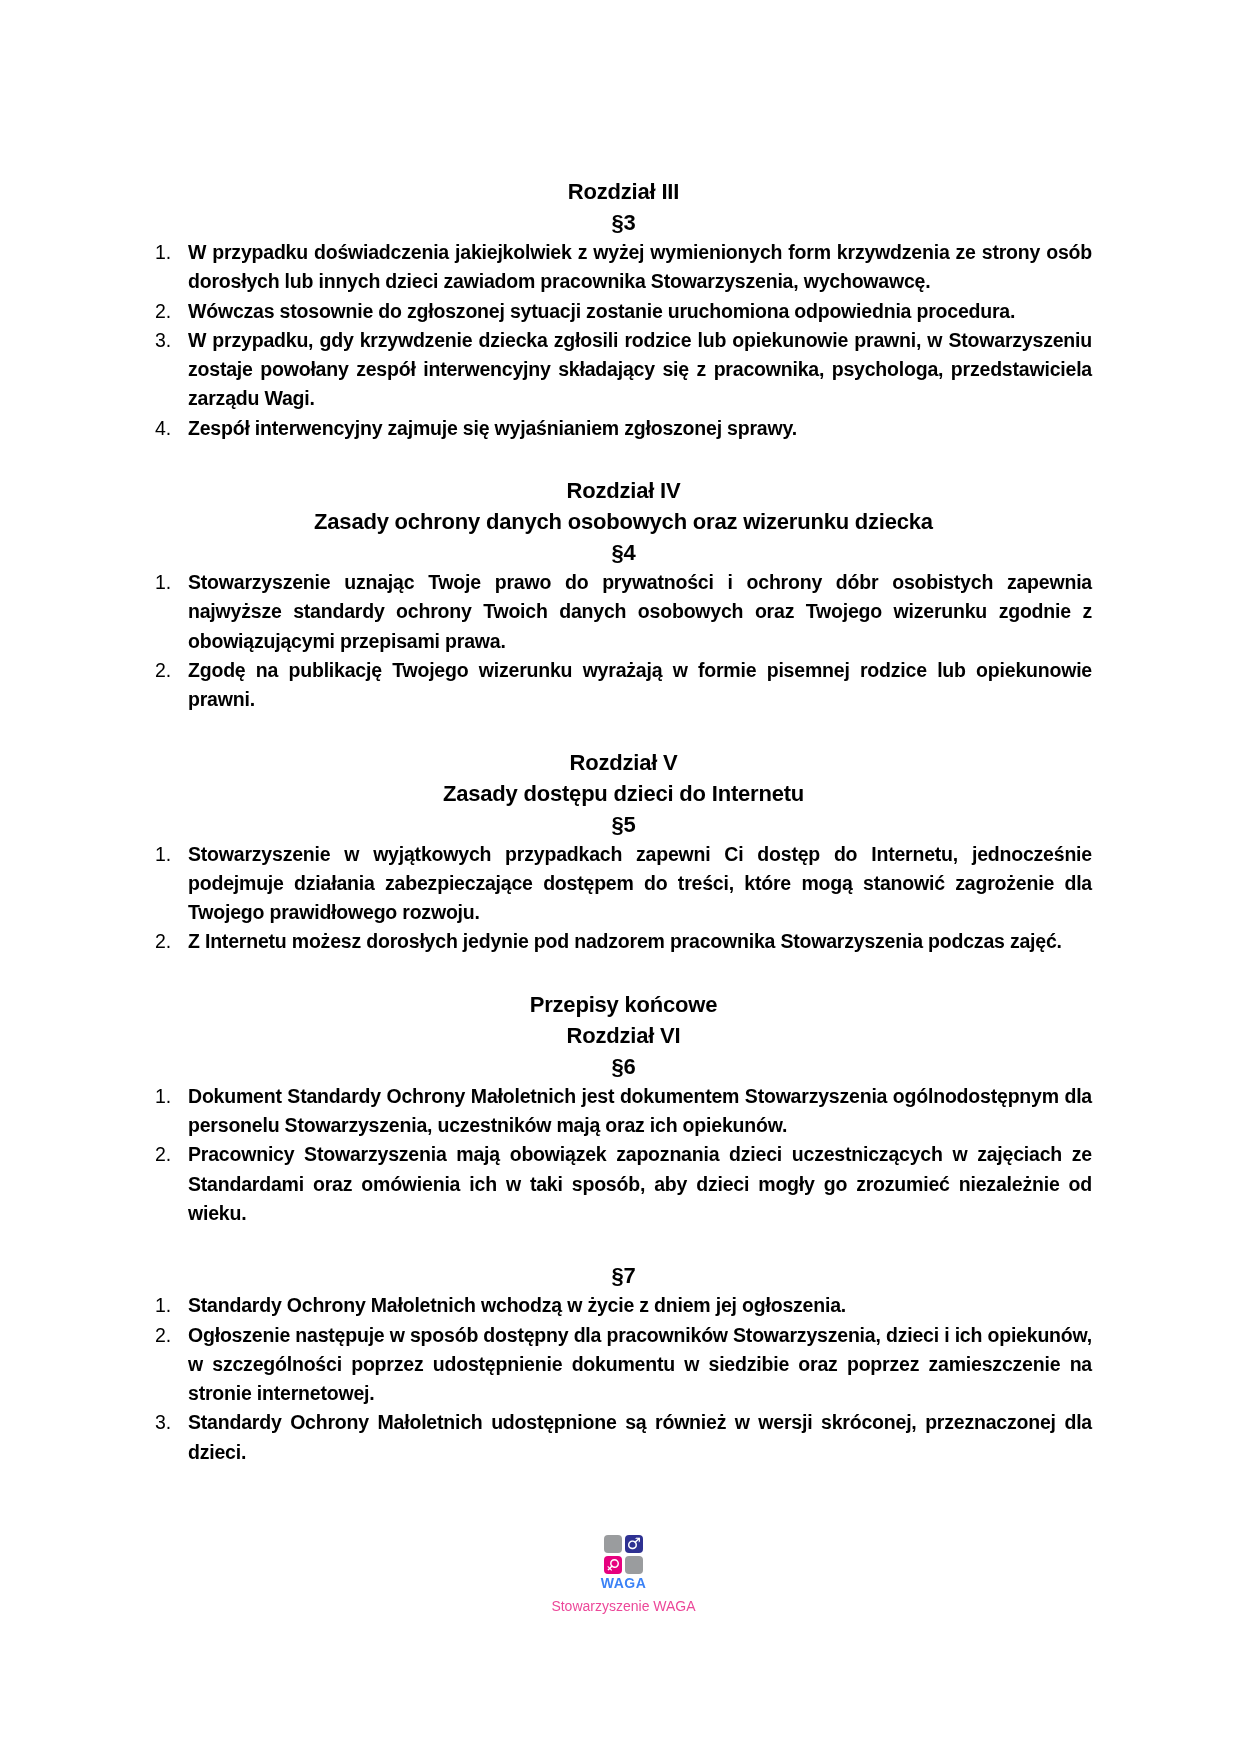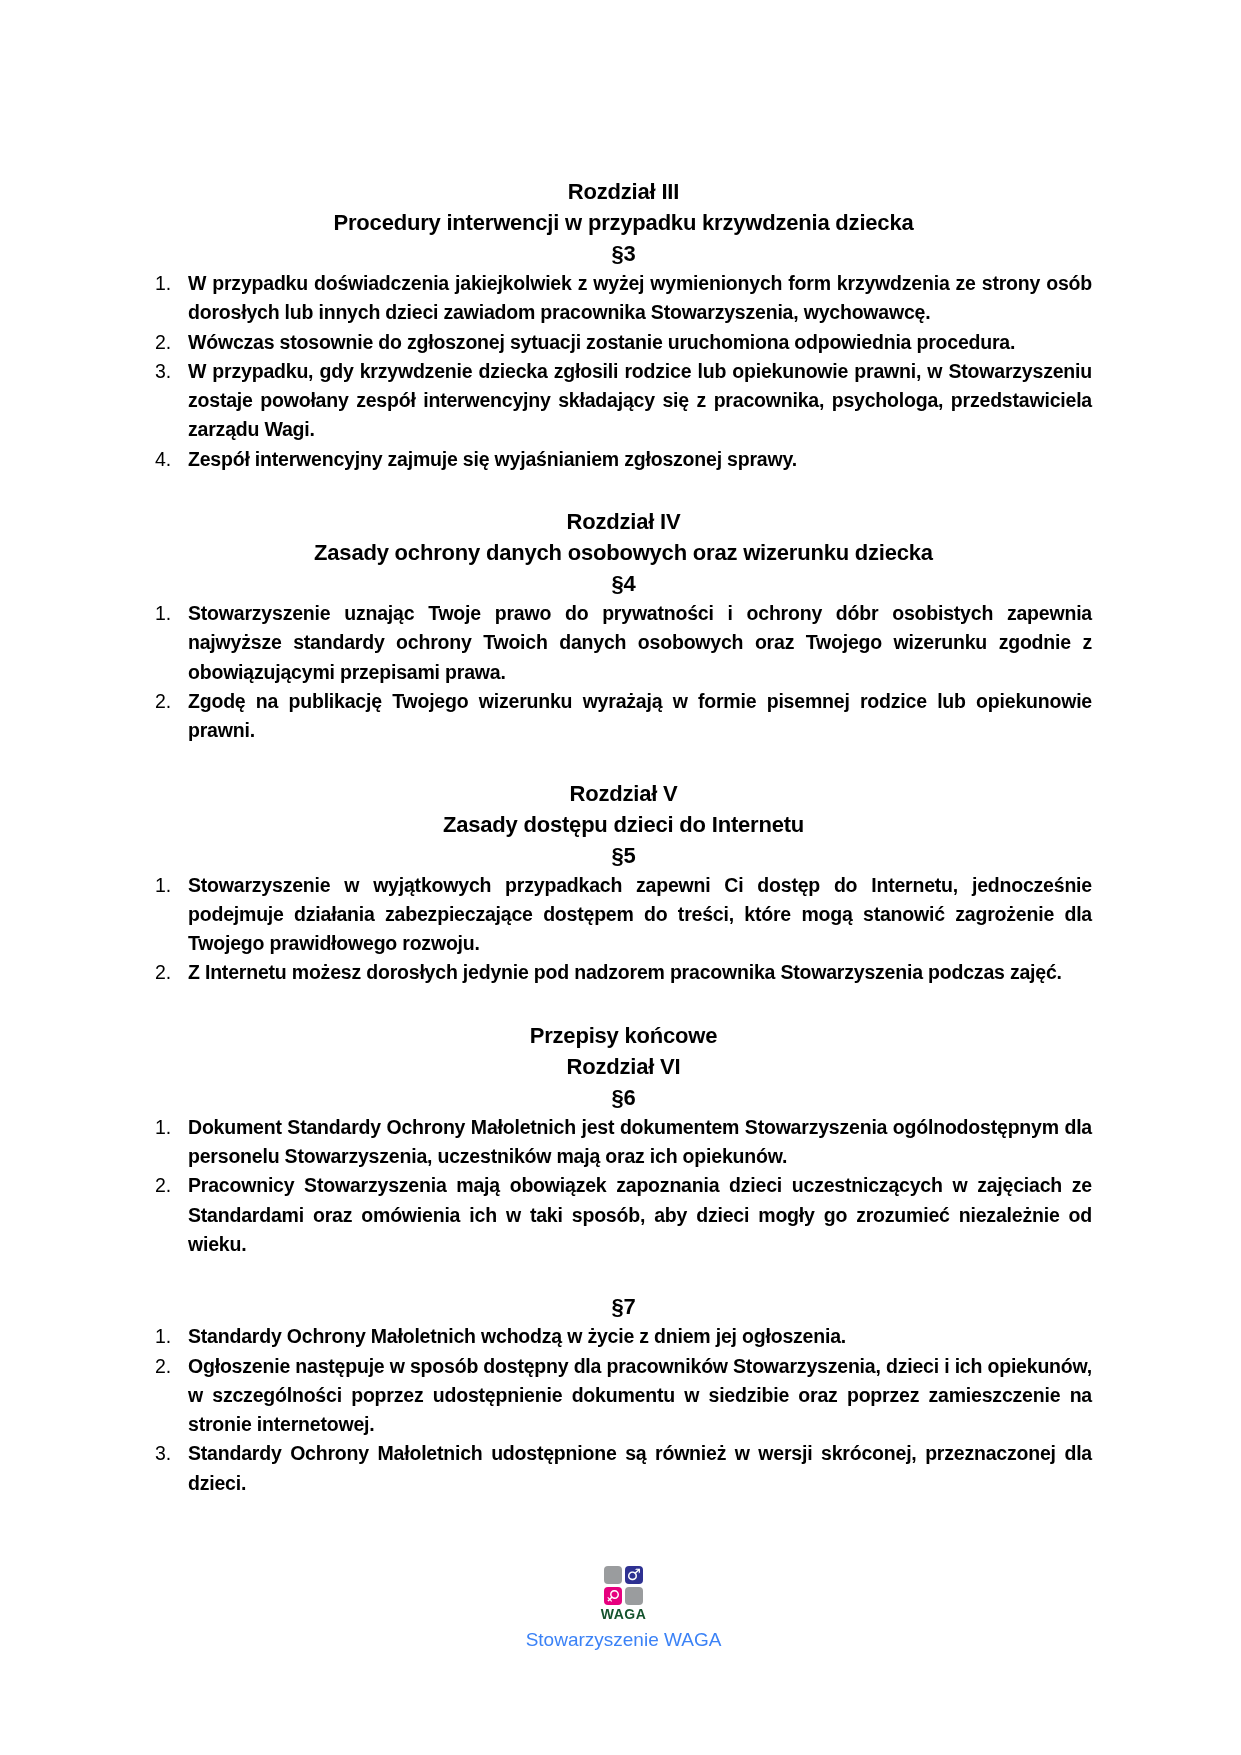--- a/index.html
+++ b/index.html
@@ -53,41 +53,40 @@
     position: absolute; inset: 0;
     display: flex; align-items: center; justify-content: center;
     color: #ffffff;
     font-family: "DejaVu Sans", sans-serif;
     font-size: 16px;
     line-height: 1;
   }
   .glyph.female { transform: rotate(45deg); }
   .logo-word {
     margin-top: 2px;
-    color: #14532d;
+    color: #3b82f6;
     font-size: 14px;
     font-weight: bold;
     letter-spacing: 0.5px;
     line-height: 1.1;
   }
   .org {
     margin-top: 7px;
-    color: #3b82f6;
-    font-size: 19px;
+    color: #ec4899;
+    font-size: 14px;
     line-height: 1.2;
   }
 </style>
 </head>
 <body>
 
 <div class="page">
 
   <div class="sec">
     <div class="h">Rozdział III</div>
-    <div class="h">Procedury interwencji w przypadku krzywdzenia dziecka</div>
     <div class="h">§3</div>
     <div class="items">
       <div class="item">
         <span class="num">1.</span>
         <span class="txt">W przypadku doświadczenia jakiejkolwiek z wyżej wymienionych form krzywdzenia ze strony osób dorosłych lub innych dzieci zawiadom pracownika Stowarzyszenia, wychowawcę.</span>
       </div>
       <div class="item">
         <span class="num">2.</span>
         <span class="txt">Wówczas stosownie do zgłoszonej sytuacji zostanie uruchomiona odpowiednia procedura.</span>
       </div>

